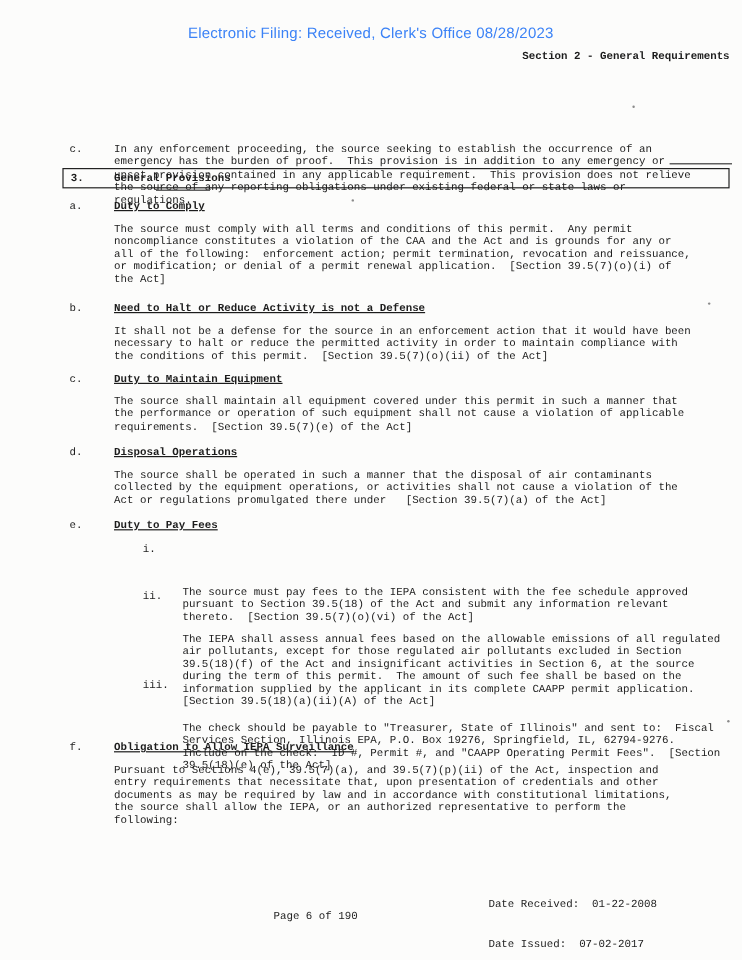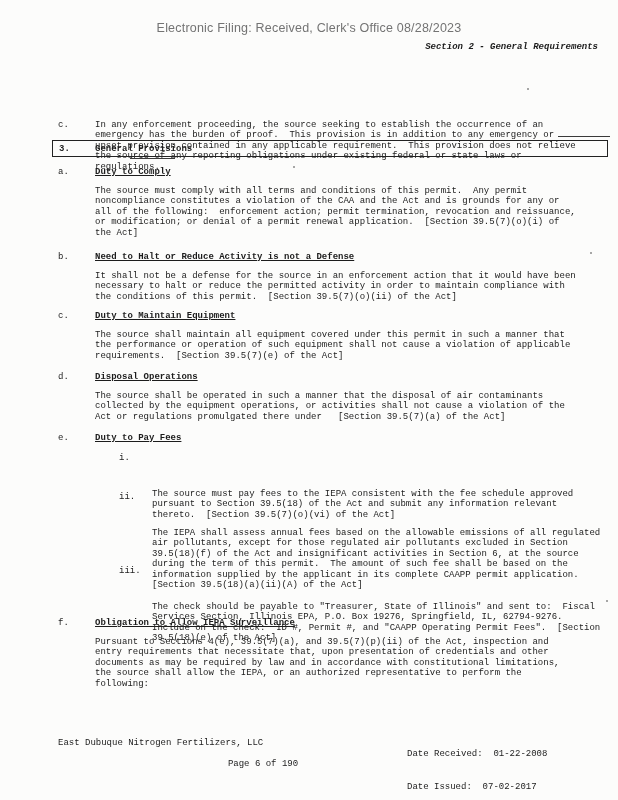--- a/index.html
+++ b/index.html
@@ -9,26 +9,26 @@
     position: relative;
     font-family: "Liberation Mono", "DejaVu Sans Mono", monospace;
     color: #1c1c1c;
     overflow: hidden;
   }
   .abs { position: absolute; }
   .filing-header {
     top: 21px; left: 0; width: 618px;
     text-align: center;
     font-family: "Liberation Sans", sans-serif;
-    font-size: 12.5px; color: #737373;
+    font-size: 12.5px; color: #3b82f6;
     letter-spacing: 0.2px;
   }
   .section-header {
-    top: 42px; right: 20px;
-    font-size: 9px; font-weight: bold; font-style: italic;
+    top: 42px; right: 10px;
+    font-size: 9px; font-weight: bold;
   }
   .row { left: 58px; display: flex; align-items: baseline; }
   .lbl { display: inline-block; width: 37px; flex: 0 0 37px; font-size: 9px; }
   .head { font-size: 9px; font-weight: bold; text-decoration: underline; }
   .para {
     left: 95px; width: 505px;
     font-size: 9px; line-height: 10.4px;
     white-space: pre-wrap;
   }
   .subrow { left: 119px; display: flex; align-items: flex-start; width: 492px; }
@@ -139,21 +139,20 @@
   <span class="lbl">f.</span>
   <span class="head">Obligation to Allow IEPA Surveillance</span>
 </div>
 <div class="abs para" style="top:637px">Pursuant to Sections 4(e), 39.5(7)(a), and 39.5(7)(p)(ii) of the Act, inspection and
 entry requirements that necessitate that, upon presentation of credentials and other
 documents as may be required by law and in accordance with constitutional limitations,
 the source shall allow the IEPA, or an authorized representative to perform the
 following:</div>
 
 <div class="abs footer-left" style="top:716px">
-  <div>East Dubuque Nitrogen Fertilizers, LLC</div>
   
 </div>
 <div class="abs footer-right" style="top:727px">
   <div>Date Received:  01-22-2008</div>
   <div>Date Issued:  07-02-2017</div>
   
 </div>
 <div class="abs page-num">Page 6 of 190</div>
 
 </body></html>

